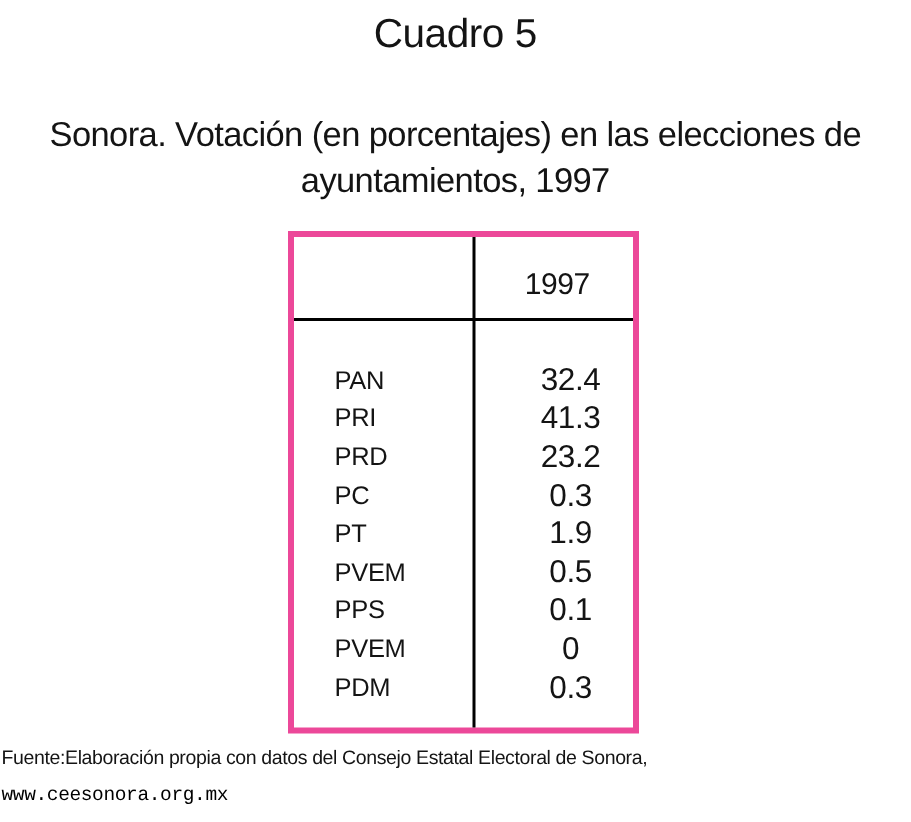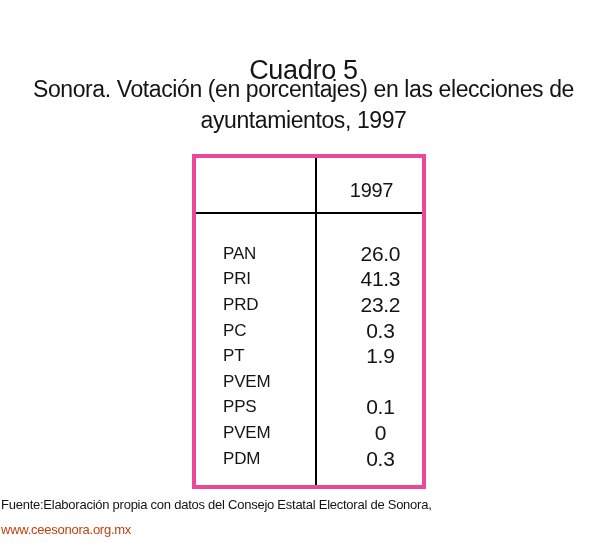--- a/index.html
+++ b/index.html
@@ -14,21 +14,20 @@
   }
   .page-title {
     position: absolute;
     top: 7px;
     left: 0;
     width: 607px;
     text-align: center;
     font-size: 27px;
     font-weight: 400;
     letter-spacing: -0.3px;
-    margin-top: 48px;
   }
   .subtitle {
     position: absolute;
     top: 74px;
     left: 0;
     width: 607px;
     text-align: center;
     font-size: 23px;
     font-weight: 400;
     letter-spacing: -0.4px;
@@ -101,61 +100,63 @@
   .footer {
     position: absolute;
     left: 1px;
     top: 492px;
     width: 606px;
     font-size: 13px;
     letter-spacing: -0.25px;
     line-height: 25px;
   }
   .source-link {
-    color: #c2410c;
+    color: #000000;
     text-decoration: none;
+    font-family: Liberation Mono, monospace;
   }
 </style>
 </head>
 <body>
 
 <div class="page-title">Cuadro 5</div>
 
 <div class="subtitle">
   <div>Sonora. Votación (en porcentajes) en las elecciones de</div>
   <div>ayuntamientos, 1997</div>
 </div>
 
 <div class="data-table">
   <div class="v-divider"></div>
   <div class="h-divider"></div>
   <div class="thead-row">1997</div>
   <div class="tbody">
       <div class="trow">
         <div class="cell party">PAN</div>
-        <div class="cell value">26.0</div>
+        <div class="cell value">32.4</div>
       </div>
       <div class="trow">
         <div class="cell party">PRI</div>
         <div class="cell value">41.3</div>
       </div>
       <div class="trow">
         <div class="cell party">PRD</div>
         <div class="cell value">23.2</div>
       </div>
       <div class="trow">
         <div class="cell party">PC</div>
         <div class="cell value">0.3</div>
       </div>
       <div class="trow">
         <div class="cell party">PT</div>
         <div class="cell value">1.9</div>
       </div>
       <div class="trow">
         <div class="cell party">PVEM</div>
+        <div class="cell value">0.5</div>
       </div>
       <div class="trow">
         <div class="cell party">PPS</div>
         <div class="cell value">0.1</div>
       </div>
       <div class="trow">
         <div class="cell party">PVEM</div>
         <div class="cell value">0</div>
       </div>
       <div class="trow">

